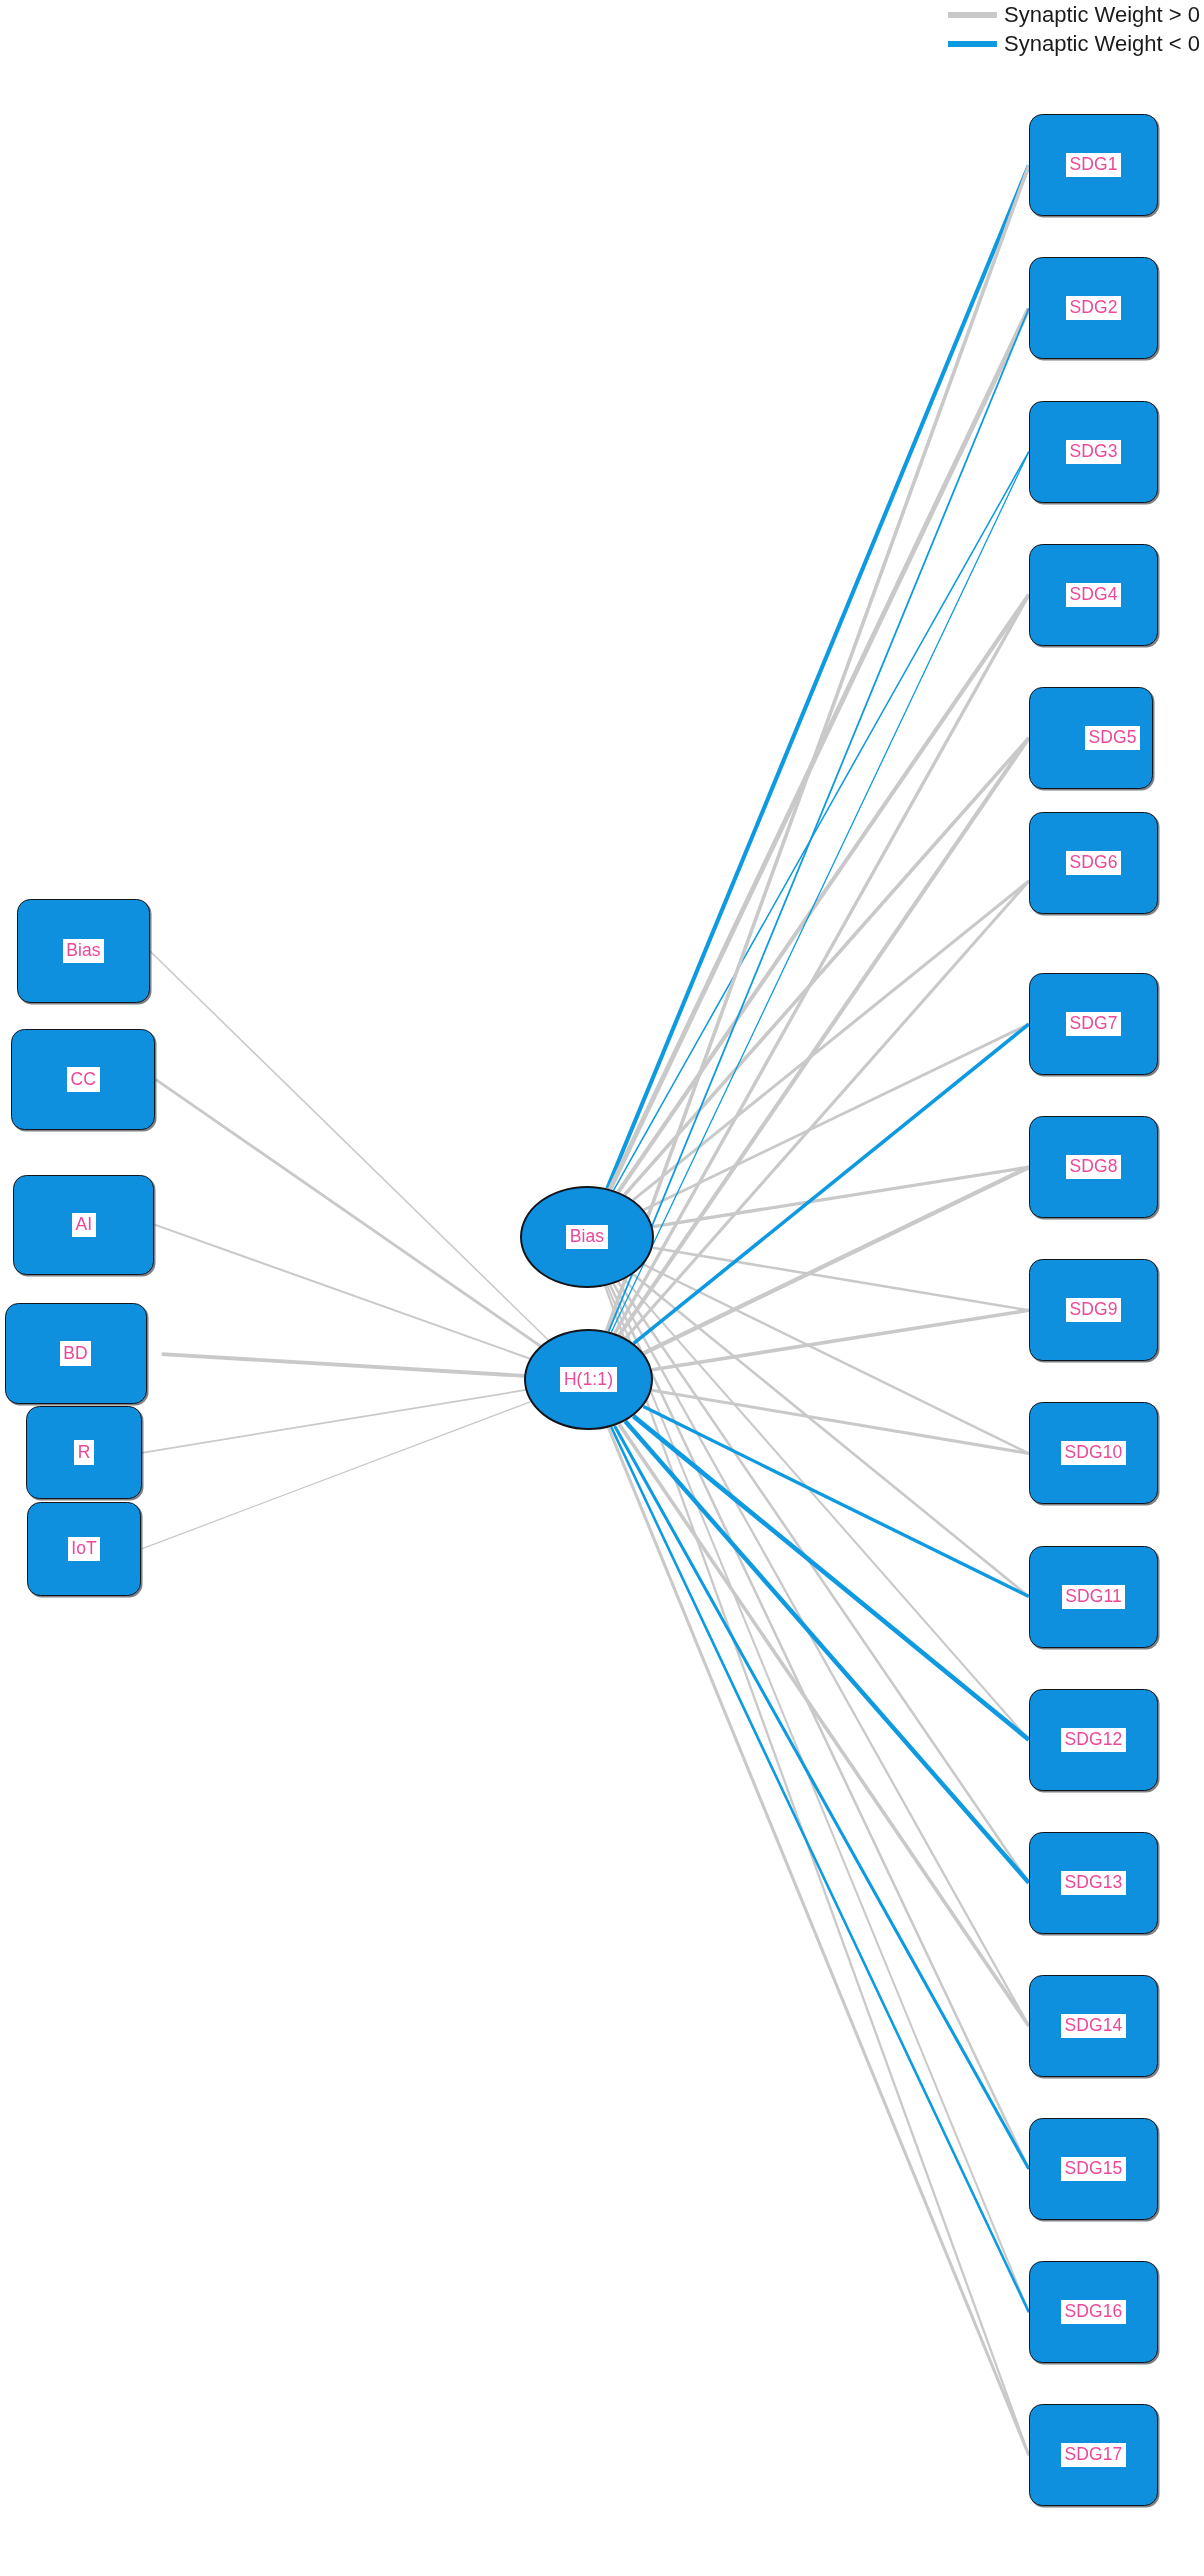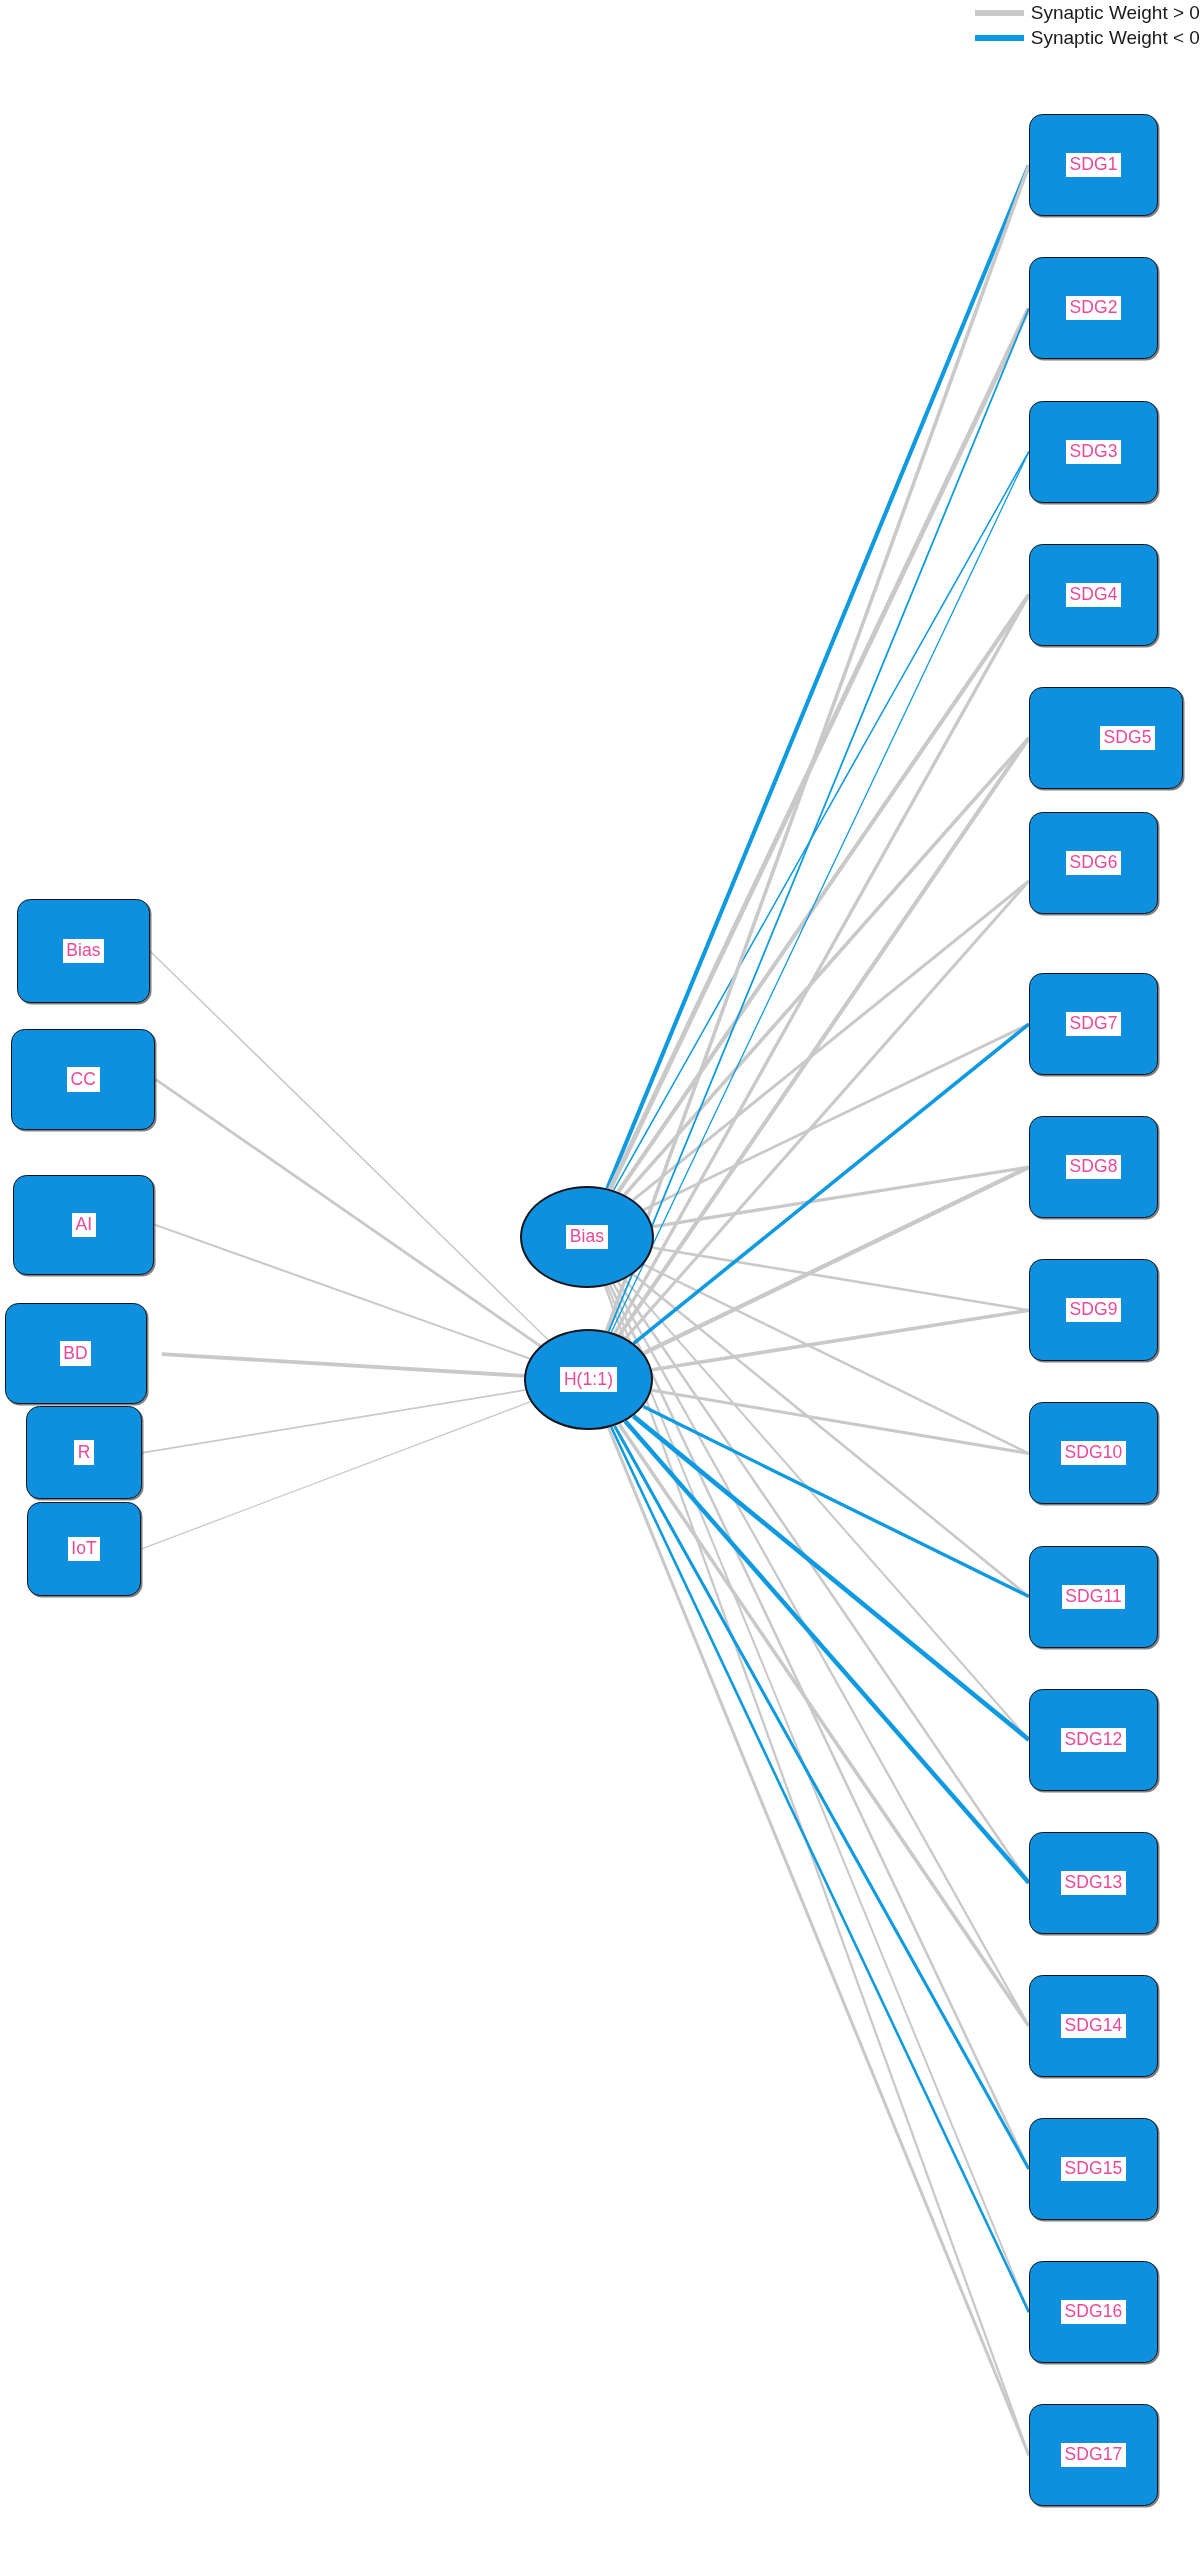--- a/index.html
+++ b/index.html
@@ -72,21 +72,21 @@
   }
   .legend-swatch {
     width: 49px;
     height: 5.7px;
     flex: 0 0 auto;
   }
   .legend-swatch.pos { background: #c9c9c9; }
   .legend-swatch.neg { background: #0e9ae0; }
   .legend-text {
     font-family: "Liberation Sans", sans-serif;
-    font-size: 19px;
+    font-size: 22px;
     color: #1a1a1a;
     white-space: nowrap;
   }
 </style>
 </head>
 <body>
 
 <div id="canvas">
 
   <svg id="edge-layer" viewBox="0 0 2337 5169" preserveAspectRatio="none" xmlns="http://www.w3.org/2000/svg">
@@ -172,21 +172,21 @@
       </div>
       <div class="node rect" style="left: 1029px; top: 257px; width: 129px; height: 102px;">
         <span class="node-label">SDG2</span>
       </div>
       <div class="node rect" style="left: 1029px; top: 401px; width: 129px; height: 102px;">
         <span class="node-label">SDG3</span>
       </div>
       <div class="node rect" style="left: 1029px; top: 544px; width: 129px; height: 102px;">
         <span class="node-label">SDG4</span>
       </div>
-      <div class="node rect" style="left: 1029px; top: 687px; width: 154px; height: 102px; padding-left: 43px;">
+      <div class="node rect" style="left: 1029px; top: 687px; width: 124px; height: 102px; padding-left: 43px;">
         <span class="node-label">SDG5</span>
       </div>
       <div class="node rect" style="left: 1029px; top: 812px; width: 129px; height: 102px;">
         <span class="node-label">SDG6</span>
       </div>
       <div class="node rect" style="left: 1029px; top: 973px; width: 129px; height: 102px;">
         <span class="node-label">SDG7</span>
       </div>
       <div class="node rect" style="left: 1029px; top: 1116px; width: 129px; height: 102px;">
         <span class="node-label">SDG8</span>

